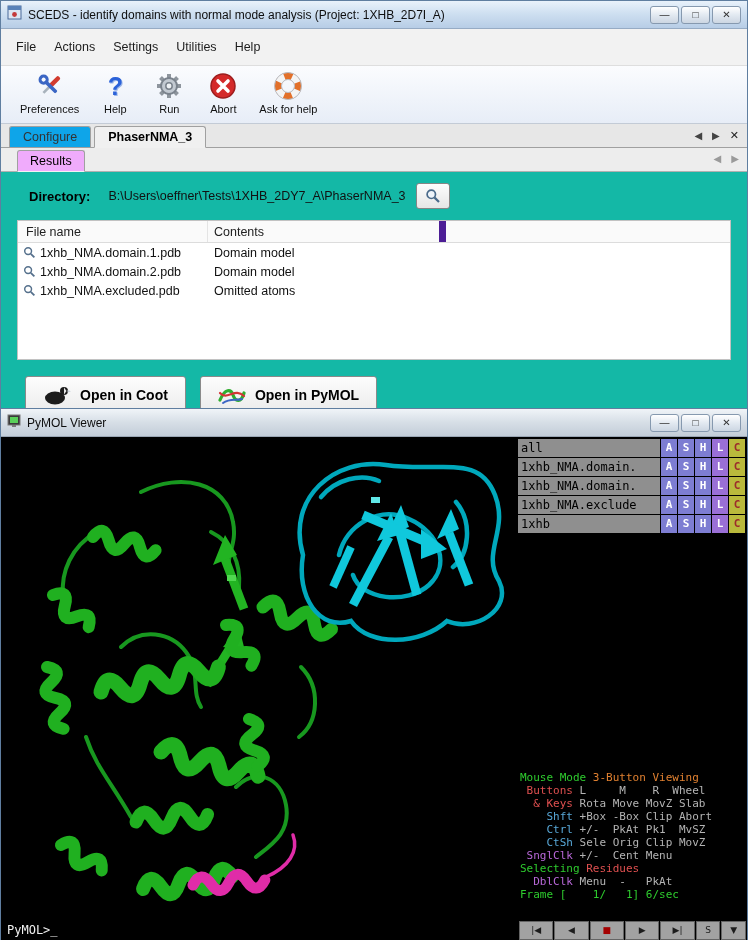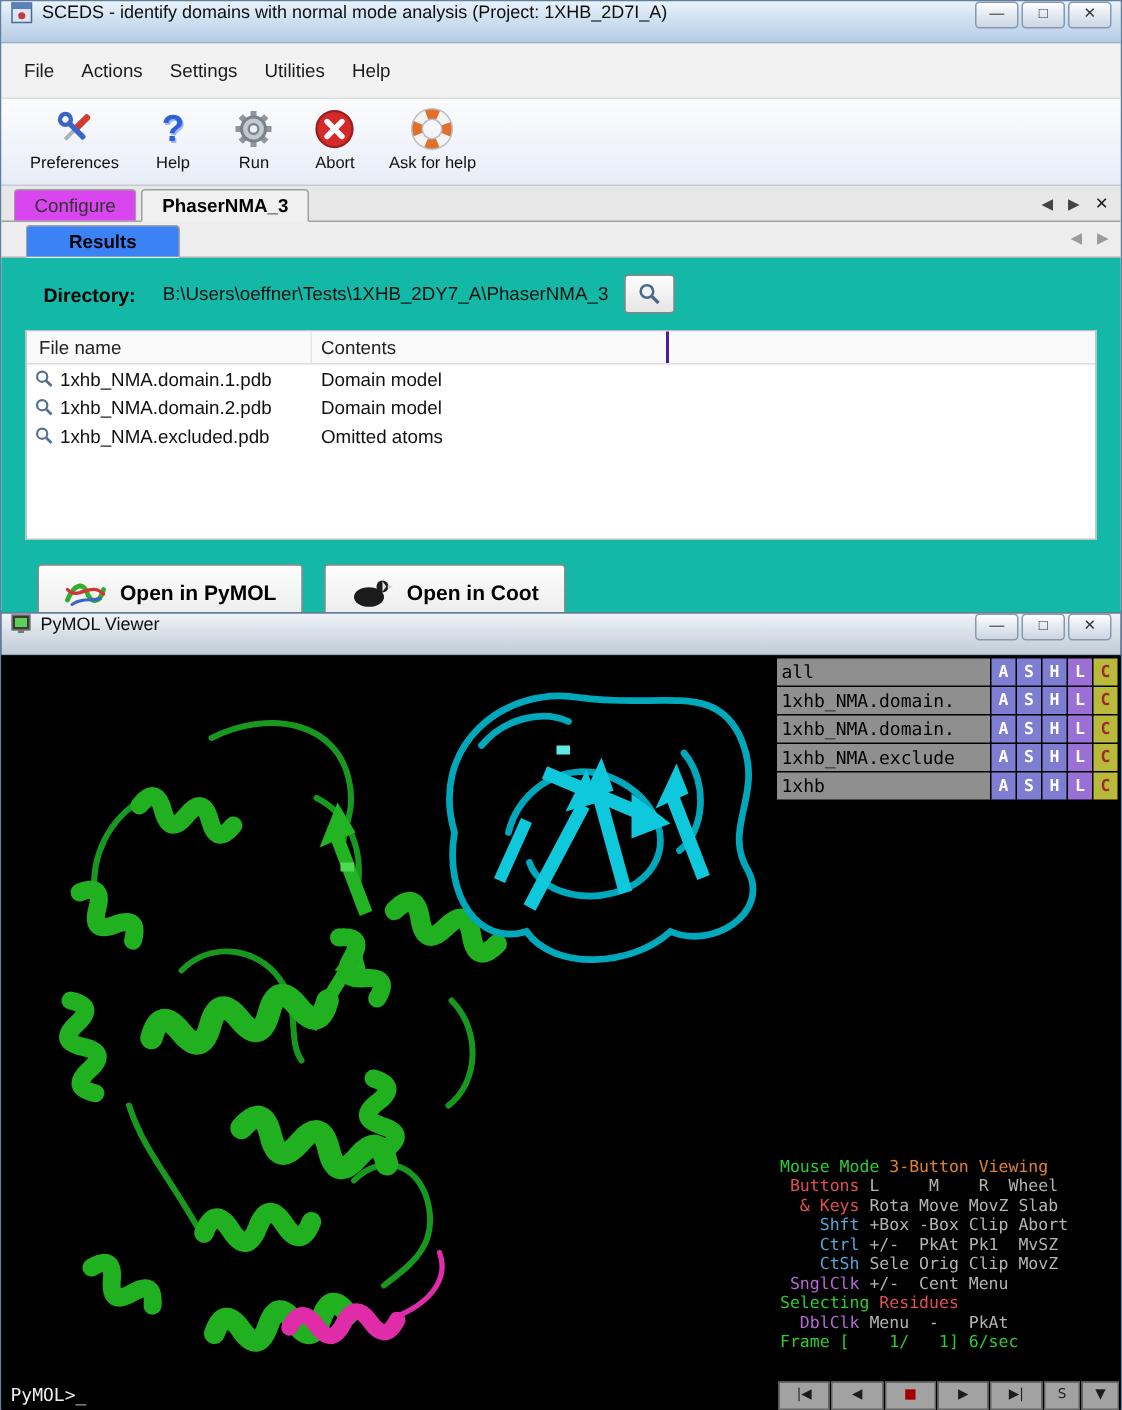--- a/index.html
+++ b/index.html
@@ -4,21 +4,21 @@
 <style>
   * { box-sizing: border-box; margin: 0; padding: 0; }
   html,body { width:748px; height:940px; }
   body { font-family:"Liberation Sans",sans-serif; background:#dfe7ef; overflow:hidden; }
   .screen { position:relative; width:748px; height:940px; }
 
   
   .sceds { position:absolute; top:0; left:0; width:748px; height:408px;
            background:#f0f0f0; border:1px solid #5f7ea0; }
   .titlebar { height:28px; background:linear-gradient(#e9f2fb,#cfe0f1 45%,#b7cde6);
-              border-bottom:1px solid #96abc4; display:flex; align-items:flex-start;
+              border-bottom:1px solid #96abc4; display:flex; align-items:center;
               padding:0 6px; gap:6px; }
   .titlebar .title { flex:1; font-size:12px; color:#0e0e0e; white-space:nowrap; overflow:hidden; }
   .winbtns { display:flex; gap:2px; }
   .winbtn { width:29px; height:18px; border:1px solid #8699af; border-radius:3px;
             background:linear-gradient(#ffffff,#e2e9f1 50%,#ccd6e2);
             font-size:10px; line-height:16px; text-align:center; color:#333; cursor:default; }
 
   .menubar { height:37px; background:#f2f2f2; border-bottom:1px solid #dedede;
              display:flex; align-items:center; padding-left:6px; }
   .menu-item { font-size:12.5px; color:#1c1c1c; padding:2px 9px; }
@@ -27,51 +27,51 @@
              border-bottom:1px solid #c3cbd6; display:flex; align-items:flex-start;
              padding:4px 4px 0 10px; }
   .tool { display:flex; flex-direction:column; align-items:center; gap:1px;
           padding:0 9px; min-width:54px; }
   .ticon { width:32px; height:32px; display:flex; align-items:center; justify-content:center; }
   .tlabel { font-size:11px; color:#111; white-space:nowrap; }
   .qmark { font-size:25px; font-weight:bold; color:#2b62d9; text-shadow:1px 1px 0 #9db7e8; }
 
   .tabbar { height:24px; background:#e7e7e7; border-bottom:1px solid #a0a0a0;
             display:flex; align-items:flex-end; padding-left:8px; position:relative; }
-  .tab { font-size:12.5px; color:#333; background:#d946ef; border:1px solid #a0a0a0;
+  .tab { font-size:12.5px; color:#333; background:#0ea5e9; border:1px solid #a0a0a0;
          border-bottom:none; border-radius:3px 3px 0 0; padding:3px 13px; margin-right:3px; }
   .tab.active { background:#f0f0f0; font-weight:bold; color:#000;
                 border-bottom:1px solid #f0f0f0; margin-bottom:-1px; }
   .tabnav { position:absolute; right:8px; top:5px; display:flex; gap:10px;
             font-size:10px; color:#444; align-items:center; }
   .tabnav .x { font-size:11px; color:#222; }
 
   .subtabbar { height:24px; background:#ededed; border-bottom:1px solid #b0b0b0;
                display:flex; align-items:flex-end; padding-left:16px; position:relative; }
-  .subtab { font-size:12.5px; font-weight:bold; color:#000; background:#3b82f6;
+  .subtab { font-size:12.5px; font-weight:normal; color:#000; background:#f0abfc;
             border:1px solid #a0a0a0; border-bottom:1px solid #f2f2f2; margin-bottom:-1px;
-            border-radius:3px 3px 0 0; padding:3px 28px; }
+            border-radius:3px 3px 0 0; padding:3px 12px; }
   .tabnav2 { position:absolute; right:8px; top:5px; display:flex; gap:10px;
              font-size:10px; color:#9a9a9a; }
 
   .panel { position:relative; height:253px; background:#14b8a6; }
   .dirrow { position:absolute; top:11px; left:28px; display:flex; align-items:center; }
   .dirlabel { font-weight:bold; font-size:13px; color:#000; }
   .dirvalue { font-size:12.5px; color:#111; margin-left:18px; }
   .searchbtn { width:34px; height:26px; margin-left:10px; border:1px solid #868686;
                border-radius:3px; background:linear-gradient(#fdfdfd,#e6e6e6);
                display:flex; align-items:center; justify-content:center; }
 
   .filetable { position:absolute; top:48px; left:16px; right:16px; height:140px;
                background:#fff; border:1px solid #c2c2c2; font-size:12.5px; color:#111; }
   .thead { display:flex; height:22px; align-items:center; background:#fafafa;
            border-bottom:1px solid #dcdcdc; color:#222; }
   .th-file { width:190px; padding-left:8px; border-right:1px solid #e4e4e4; height:100%;
              display:flex; align-items:center; }
-  .th-contents { width:238px; padding-left:6px; border-right:2px solid #4c1d95; height:100%;
+  .th-contents { width:238px; padding-left:6px; border-right:7px solid #4c1d95; height:100%;
                  display:flex; align-items:center; }
   .trow { display:flex; height:19px; align-items:center; }
   .td-file { width:190px; padding-left:5px; display:flex; align-items:center; gap:4px;
              white-space:nowrap; overflow:hidden; }
   .td-contents { padding-left:6px; }
 
   .bottombtns { position:absolute; bottom:11px; left:24px; display:flex; gap:14px; }
   .bigbtn { height:38px; display:inline-flex; align-items:center; gap:9px; padding:0 17px;
             border:1px solid #8a8a8a; border-radius:3px;
             background:linear-gradient(#fdfdfd,#ebebeb); font-weight:bold; font-size:14px; color:#000; }
@@ -268,34 +268,34 @@
               </svg>
             <span>1xhb_NMA.excluded.pdb</span>
           </span>
           <span class="td-contents">Omitted atoms</span>
         </div>
       </div>
 
       <div class="bottombtns">
         <span class="bigbtn">
           <svg width="28" height="22" viewBox="0 0 28 22">
-            <path d="M2 16 C7 4, 13 5, 15 11 S23 20, 26 9" stroke="#2fae2f" stroke-width="3.2" fill="none" stroke-linecap="round"></path>
-            <path d="M2 9 C9 17, 17 3, 26 12" stroke="#d43434" stroke-width="2.2" fill="none" stroke-linecap="round"></path>
-            <path d="M5 19 C12 14, 18 17, 24 15" stroke="#3b66c4" stroke-width="2" fill="none" stroke-linecap="round"></path>
-          </svg>
-          <span>Open in PyMOL</span>
-        </span>
-        <span class="bigbtn">
-          <svg width="28" height="22" viewBox="0 0 28 22">
             <ellipse cx="12" cy="14" rx="10" ry="6.5" fill="#1c1c1c"></ellipse>
             <circle cx="21" cy="7" r="4" fill="#1c1c1c"></circle>
             <polygon points="21,3.5 23.5,7 21,10.5" fill="#e8e8e8"></polygon>
             <polygon points="24.5,6 28,7.2 24.5,8.6" fill="#c8d0d8"></polygon>
           </svg>
           <span>Open in Coot</span>
+        </span>
+        <span class="bigbtn">
+          <svg width="28" height="22" viewBox="0 0 28 22">
+            <path d="M2 16 C7 4, 13 5, 15 11 S23 20, 26 9" stroke="#2fae2f" stroke-width="3.2" fill="none" stroke-linecap="round"></path>
+            <path d="M2 9 C9 17, 17 3, 26 12" stroke="#d43434" stroke-width="2.2" fill="none" stroke-linecap="round"></path>
+            <path d="M5 19 C12 14, 18 17, 24 15" stroke="#3b66c4" stroke-width="2" fill="none" stroke-linecap="round"></path>
+          </svg>
+          <span>Open in PyMOL</span>
         </span>
       </div>
 
     </div>
   </section>
 
   <section class="pymol">
 
     <div class="titlebar">
       <span>

